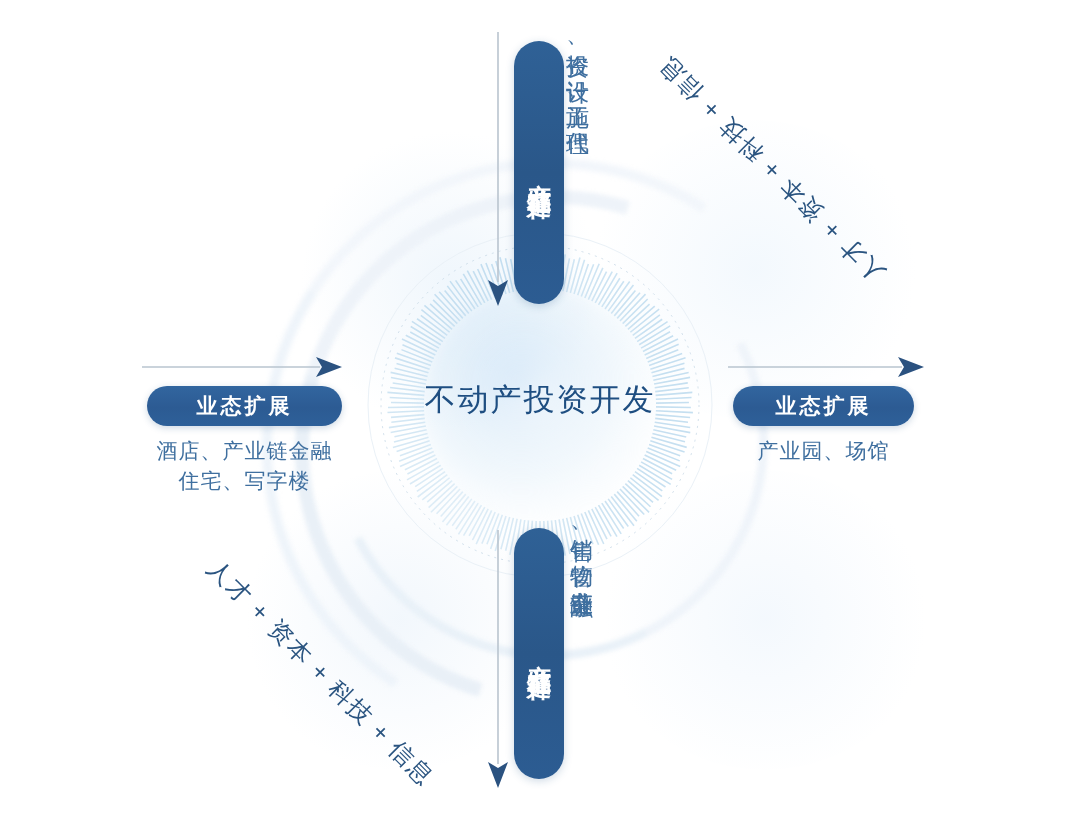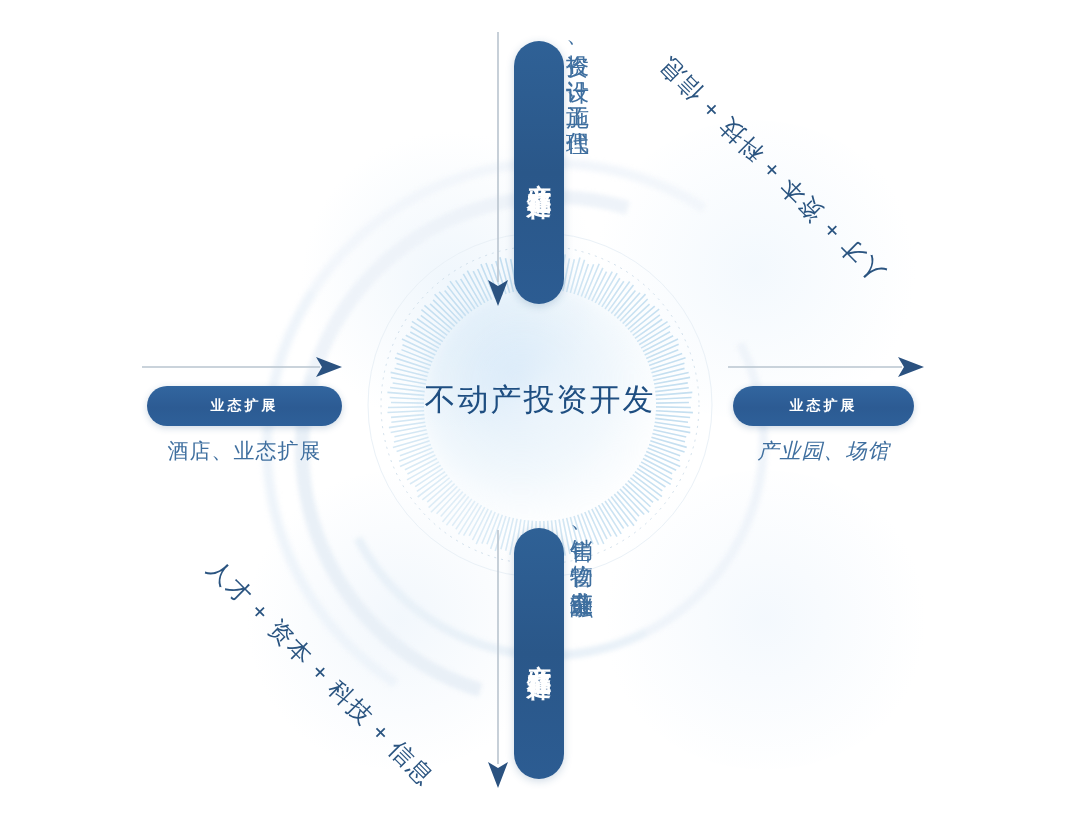--- a/index.html
+++ b/index.html
@@ -167,41 +167,41 @@
   #varrow-bot { left: 486px; top: 528px; }
 
   
   .badge {
     position: absolute;
     height: 40px;
     border-radius: 20px;
     background: linear-gradient(180deg, #32669f 0%, #2c5b93 55%, #2e6099 100%);
     box-shadow: 0 2px 7px rgba(34,80,130,.22);
     color: #ffffff;
-    font-size: 14px;
+    font-size: 21px;
     font-weight: bold;
     letter-spacing: 3px;
     display: flex;
     align-items: center;
     justify-content: center;
   }
   #badge-left  { left: 147px; top: 386px; width: 195px; }
   #badge-right { left: 733px; top: 386px; width: 181px; }
 
   .badge-cap {
     position: absolute;
     text-align: center;
     color: #3f6f9f;
     font-size: 21px;
     line-height: 1.42;
     letter-spacing: 1px;
     white-space: nowrap;
   }
   #cap-left  { left: 147px; top: 436px; width: 195px; }
-  #cap-right { left: 733px; top: 436px; width: 181px; font-style: italic; }
+  #cap-right { left: 733px; top: 436px; width: 181px; }
 
   
   .diag {
     position: absolute;
     color: #2a5480;
     font-size: 24px;
     letter-spacing: 2px;
     white-space: nowrap;
     font-weight: normal;
   }
@@ -458,21 +458,22 @@
 
   <div class="pill" id="pill-bot">
     <span>产业链延伸</span>
   </div>
   <div class="vcap" id="vcap-bot">销售、物管、产业链金融</div>
 
   <div class="badge" id="badge-left">
     <span>业态扩展</span>
   </div>
   <div class="badge-cap" id="cap-left">
-    <div>酒店、业态扩展</div>
+    <div>酒店、产业链金融</div>
+    <div>住宅、写字楼</div>
   </div>
 
   <div class="badge" id="badge-right">
     <span>业态扩展</span>
   </div>
   <div class="badge-cap" id="cap-right">
     <div>产业园、场馆</div>
   </div>
 
   <div class="diag" id="diag-bl">人才 + 资本 + 科技 + 信息</div>

